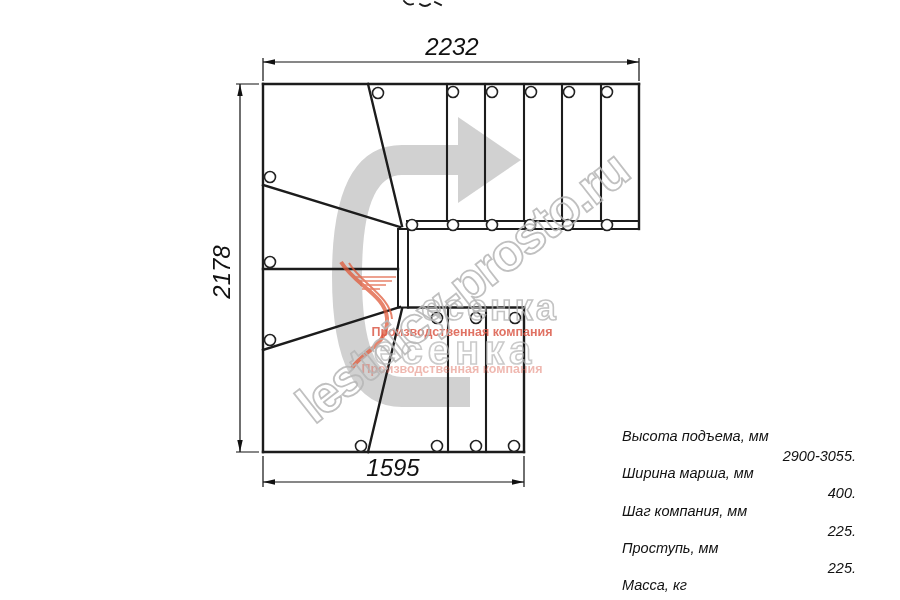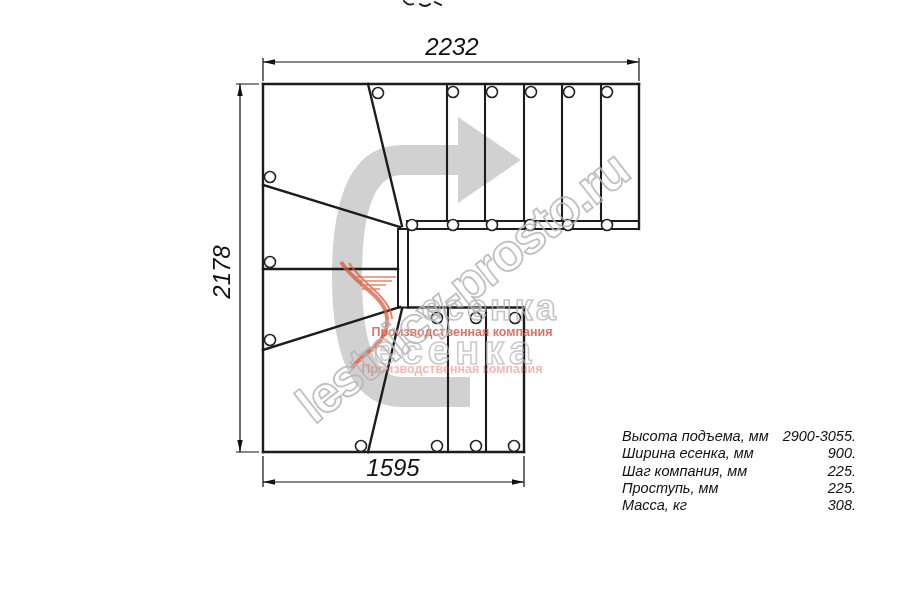--- a/index.html
+++ b/index.html
@@ -4,21 +4,21 @@
 <style>
   html,body{margin:0;padding:0;background:#fff;}
   .page{position:relative;width:900px;height:600px;background:#ffffff;overflow:hidden;
         font-family:"Liberation Sans",sans-serif;}
   svg text{font-family:"Liberation Sans","DejaVu Sans",sans-serif;}
   .dim-text{font-style:italic;font-size:24px;fill:#111;}
   .specs{position:absolute;left:622px;top:428px;width:234px;
          font:italic 14.5px/17.3px "Liberation Sans",sans-serif;color:#111;}
   .specs .row{display:flex;justify-content:space-between;}
   .specs .lbl{white-space:nowrap;}
-  .specs .val{white-space:nowrap;text-align:right;}
+  .specs .val{white-space:nowrap;text-align:right;margin-top:20px;}
 </style>
 </head>
 <body>
 
 <div class="page">
 
   <svg width="900" height="600" viewBox="0 0 900 600">
 
     <g opacity="0.95">
       <path d="M470,392 H402 Q347,392 347,276 Q347,160 402,160 H459" fill="none" stroke="#cfcfcf" stroke-width="30"></path>
@@ -116,22 +116,22 @@
     <text class="dim-text" x="393" y="476" text-anchor="middle">1595</text>
   </svg>
 
   
   <div class="specs">
     <div class="row">
       <span class="lbl">Высота подъема, мм</span>
       <span class="val">2900-3055.</span>
     </div>
     <div class="row">
-      <span class="lbl">Ширина есенка, мм</span>
-      <span class="val">900.</span>
+      <span class="lbl">Ширина марша, мм</span>
+      <span class="val">400.</span>
     </div>
     <div class="row">
       <span class="lbl">Шаг компания, мм</span>
       <span class="val">225.</span>
     </div>
     <div class="row">
       <span class="lbl">Проступь, мм</span>
       <span class="val">225.</span>
     </div>
     <div class="row">

